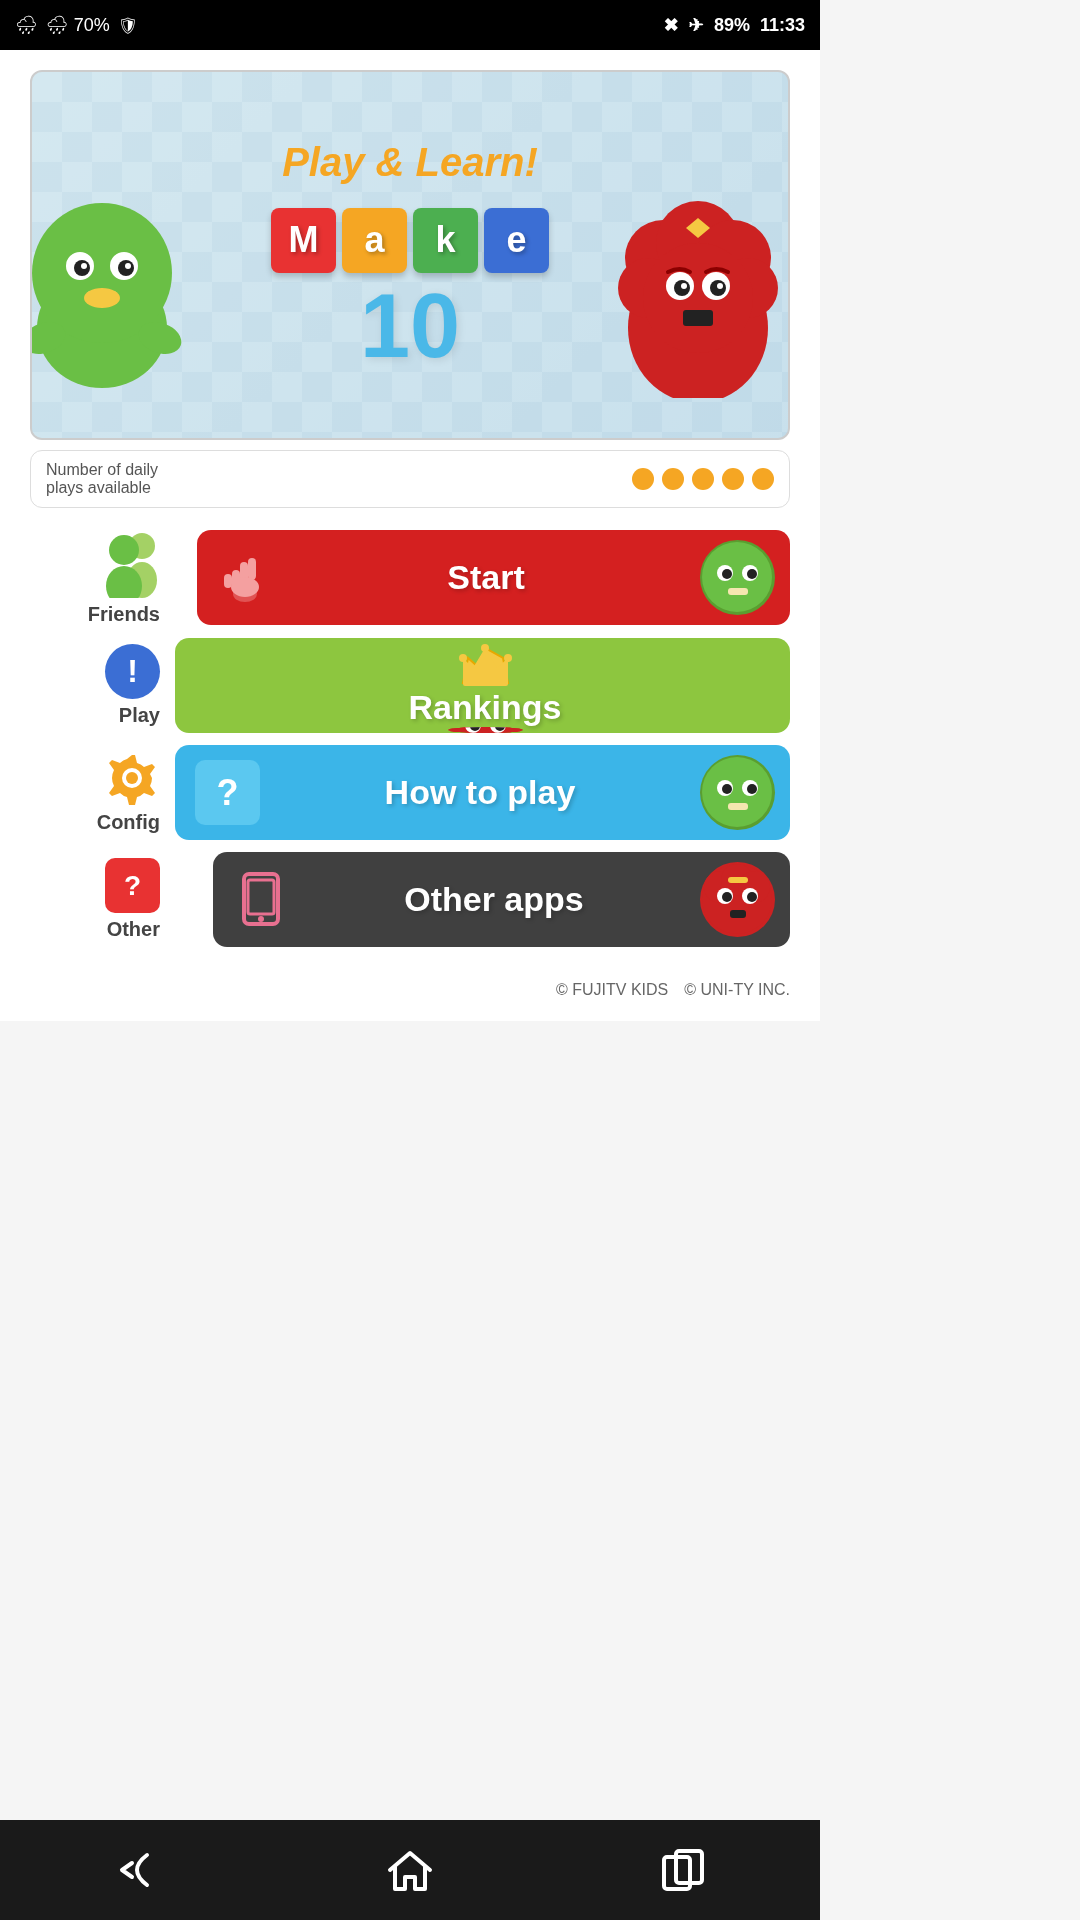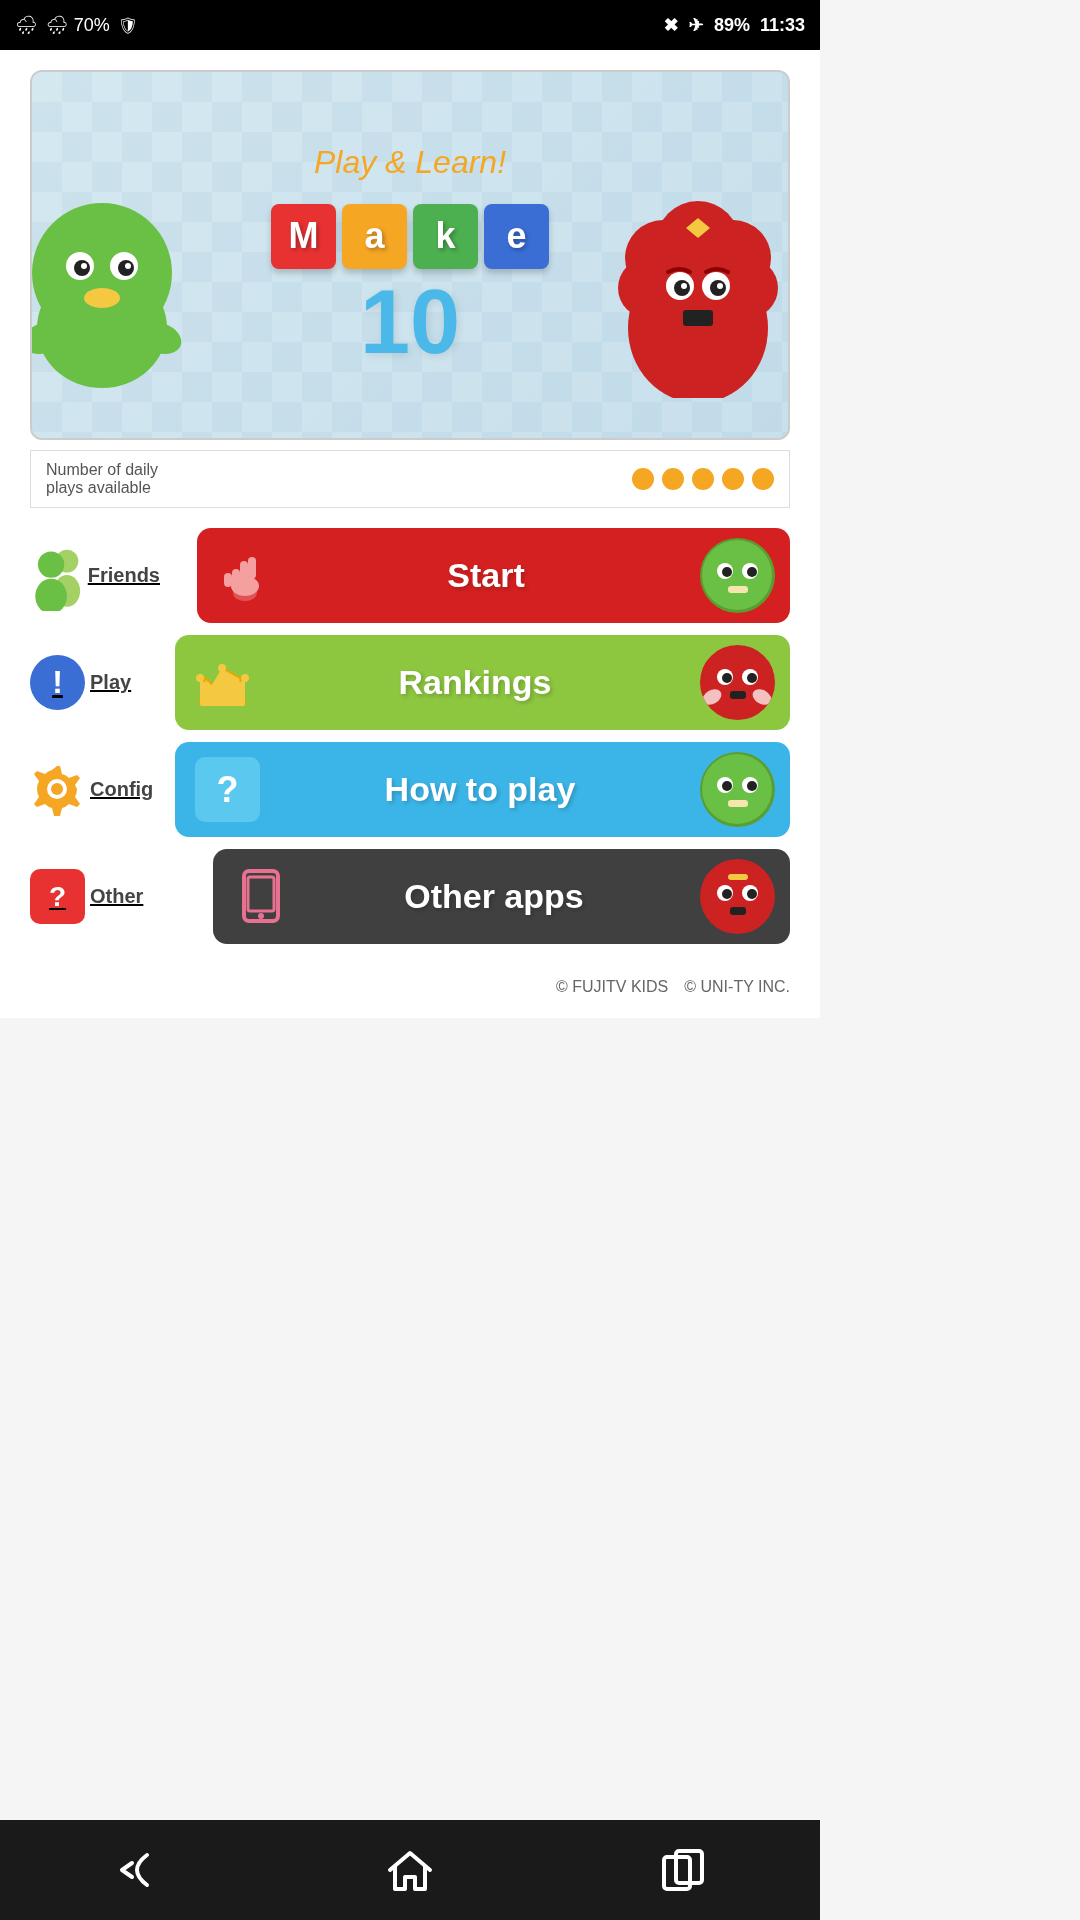--- a/index.html
+++ b/index.html
@@ -64,22 +64,22 @@
         repeating-conic-gradient(#c8dce8 0% 25%, #d8e8f0 0% 50%);
       background-size: 60px 60px;
       opacity: 0.5;
     }
     .banner-content {
       position: relative;
       z-index: 2;
       text-align: center;
     }
     .banner-title {
-      font-size: 32px;
-      font-weight: normal;
+      font-size: 40px;
+      font-weight: bold;
       color: #f5a623;
       font-style: italic;
       margin-bottom: 23px;
     }
     .banner-blocks {
       display: flex;
       justify-content: center;
       gap: 6px;
       margin: 8px 0;
     }
@@ -123,21 +123,21 @@
       width: 180px;
       height: 200px;
       z-index: 3;
     }
 
     
     .daily-info {
       width: 100%;
       background: white;
       border: 1px solid #ddd;
-      border-radius: 0;
+      border-radius: 12px;
       margin-top: 10px;
       padding: 10px 15px;
       display: flex;
       align-items: center;
       justify-content: space-between;
     }
     .daily-text {
       font-size: 16px;
       color: #555;
     }
@@ -160,25 +160,24 @@
       margin-top: 20px;
     }
     .menu-row {
       display: flex;
       align-items: center;
       gap: 15px;
     }
     .side-icon-wrap {
       width: 130px;
       display: flex;
-      flex-direction: row;
-      align-items: center;
+      flex-direction: column;
+      align-items: flex-end;
       gap: 5px;
       flex-shrink: 0;
-      text-decoration: underline;
     }
     .side-icon-label {
       font-size: 20px;
       color: #444;
       font-weight: bold;
       text-align: center;
     }
 
     
     .menu-btn {
@@ -193,20 +192,21 @@
       padding: 0 15px 0 20px;
       position: relative;
       overflow: hidden;
     }
     .btn-start {
       background: #d42020;
       margin-left: 22px;
     }
     .btn-rankings {
       background: #8dc63f;
+      flex-direction: column;
     }
     .btn-how {
       background: #3bb5e8;
     }
     .btn-other {
       background: #404040;
       margin-left: 38px;
     }
     .btn-label {
       font-size: 34px;

